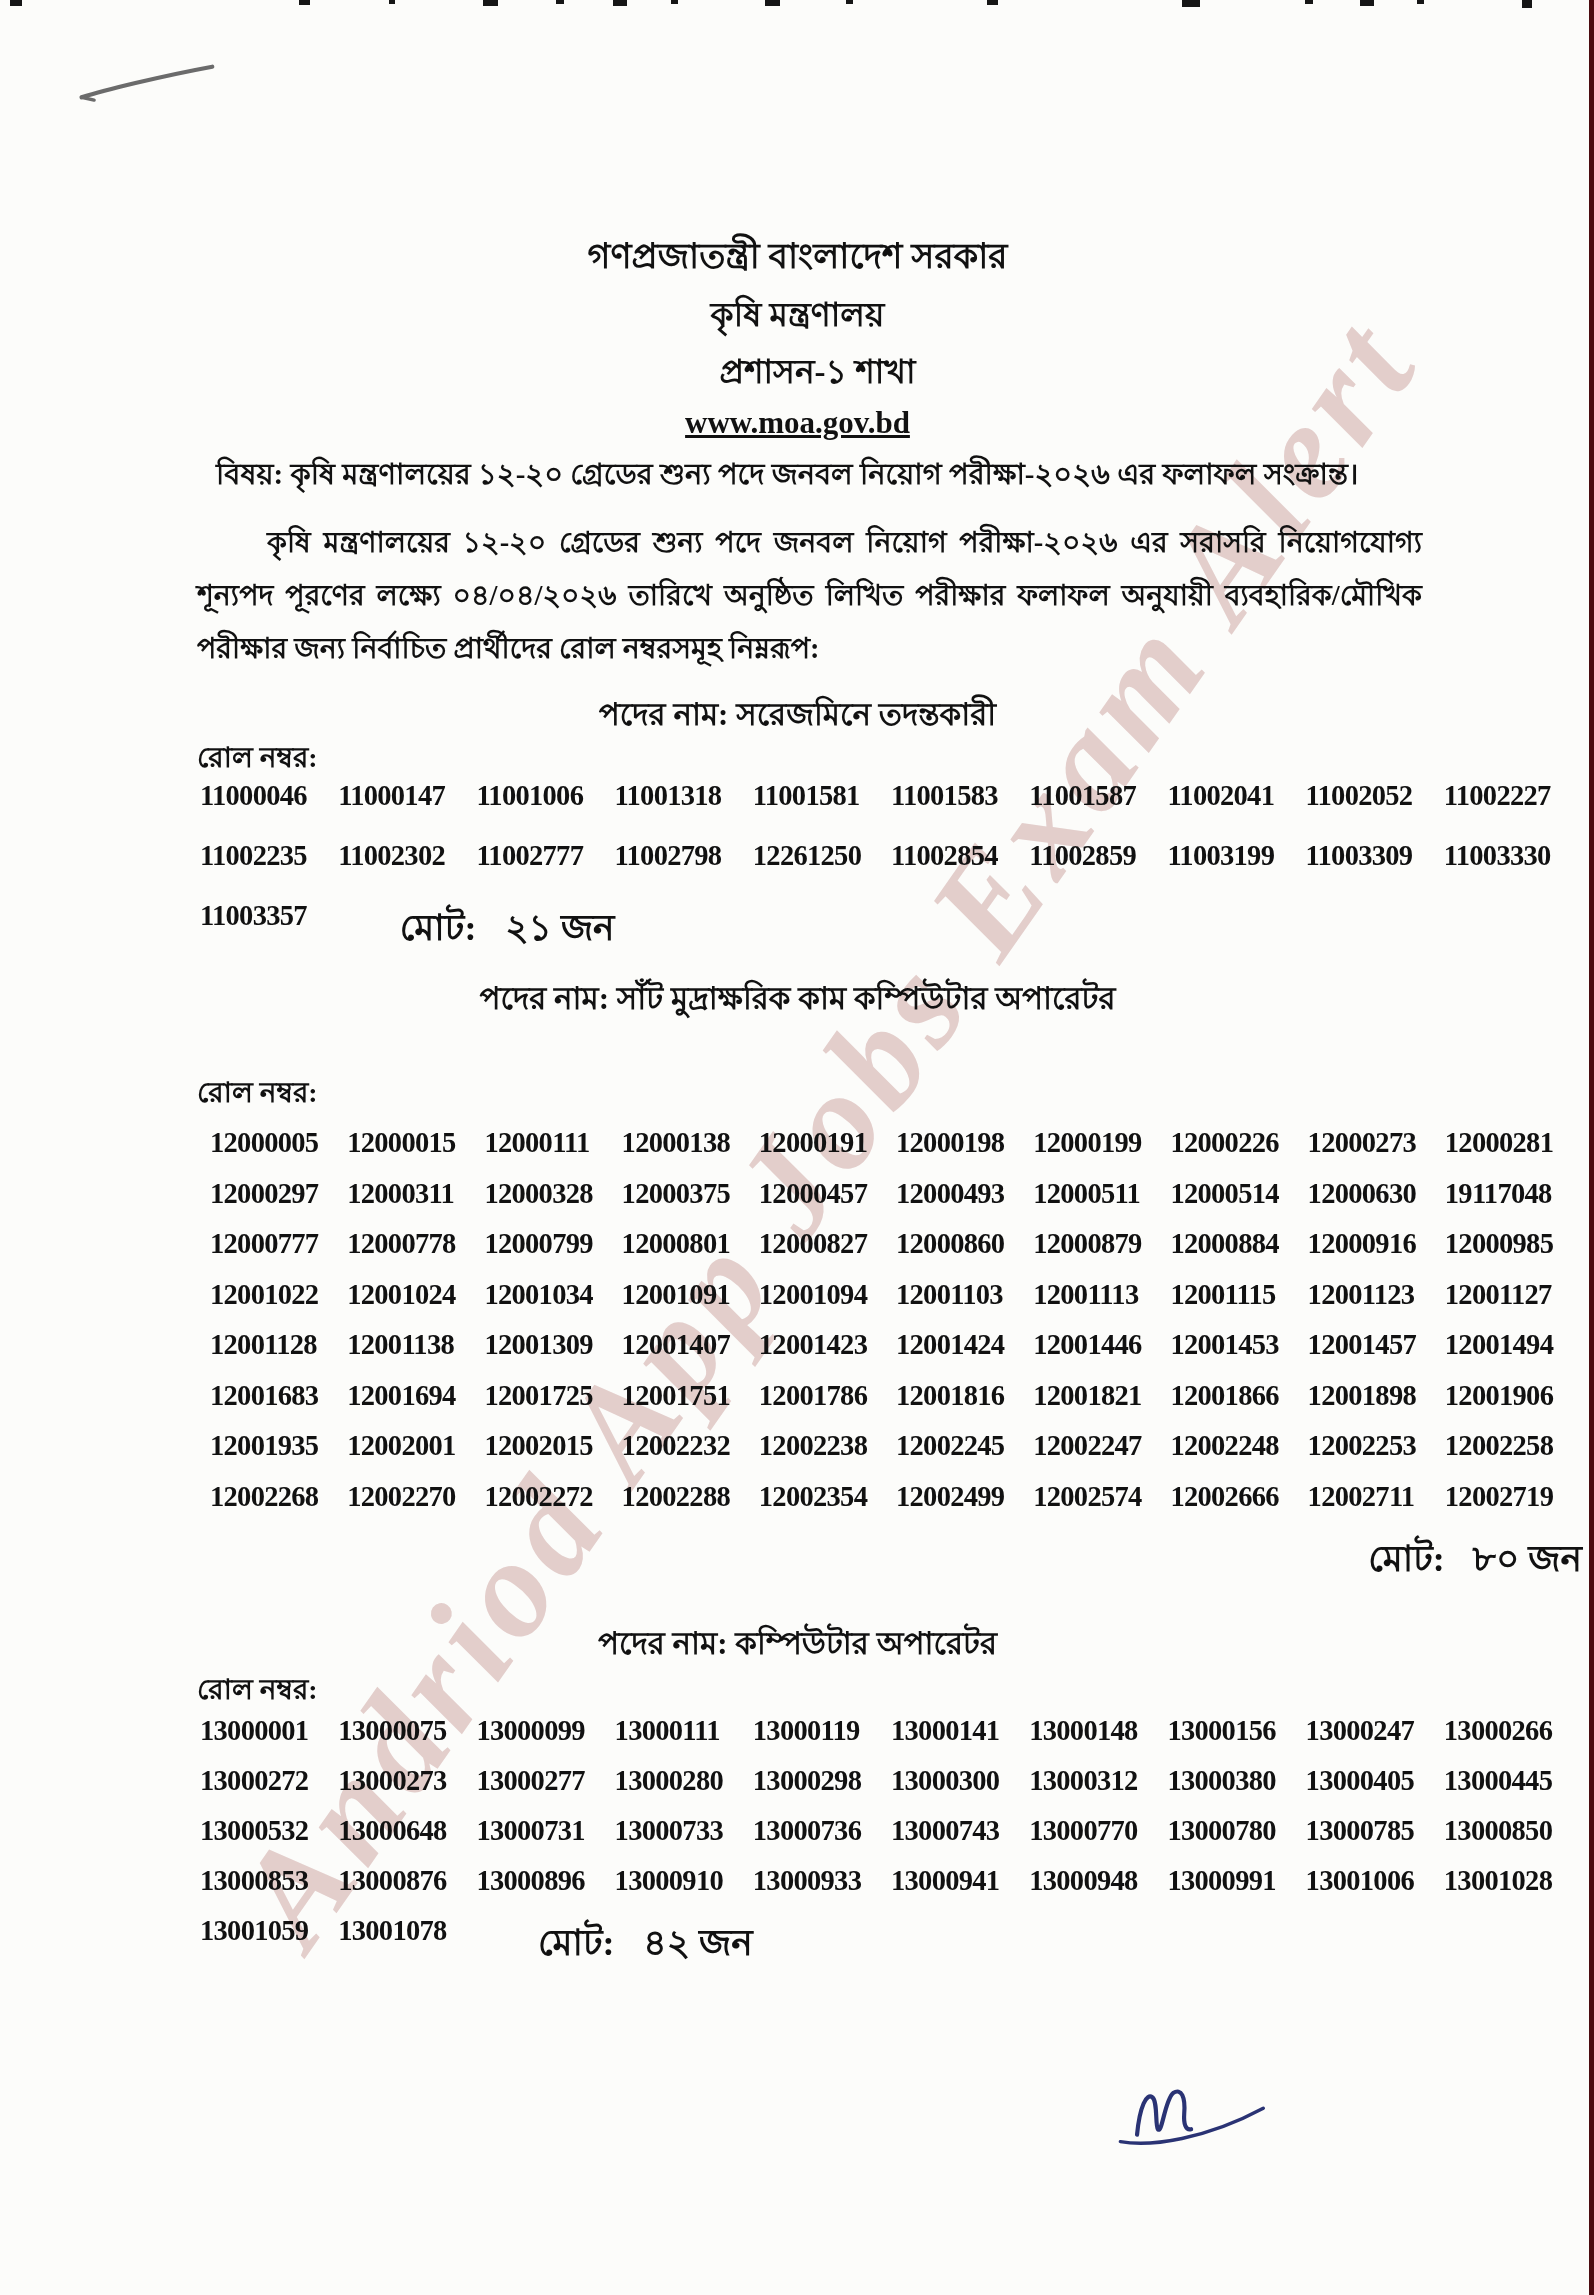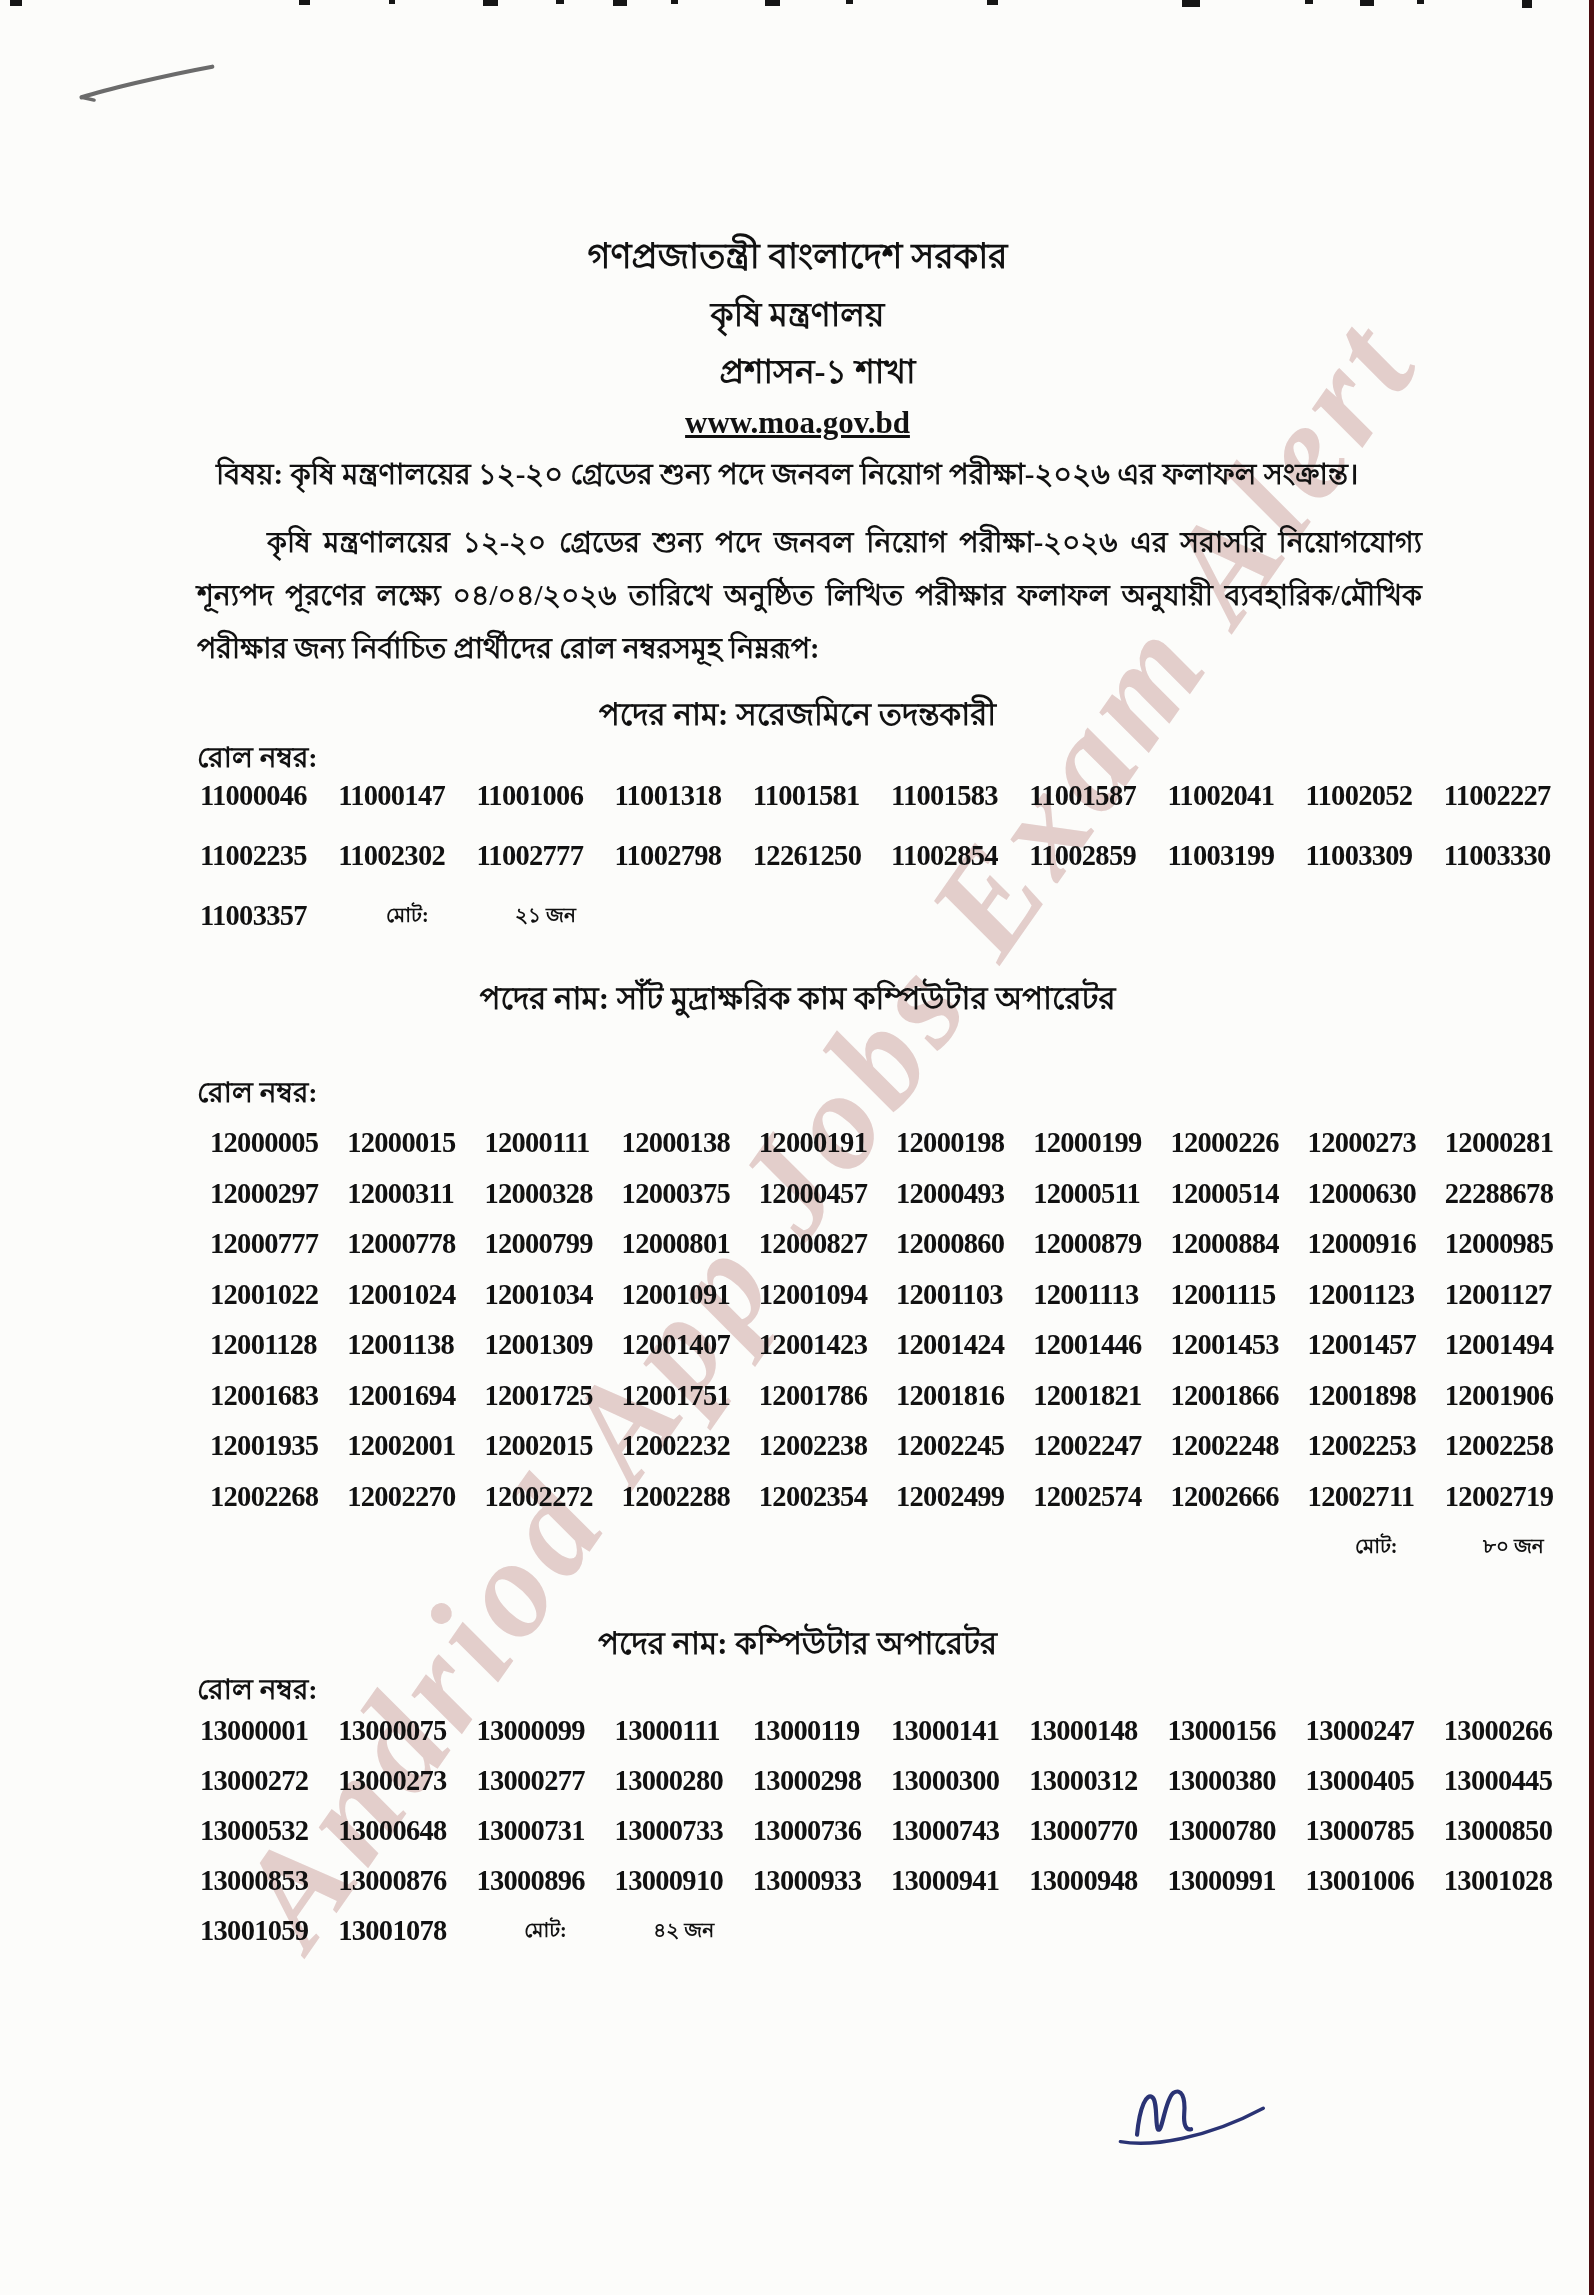--- a/index.html
+++ b/index.html
@@ -56,22 +56,22 @@
   .roll-row{display:grid;grid-template-columns:repeat(10,1fr);height:31px;}
   .sec1-grid .roll-row{margin-bottom:29px;}
   .sec2-grid .roll-row{margin-bottom:19.5px;margin-left:10px;}
   .sec3-grid .roll-row{margin-bottom:19px;}
   .roll-cell{
     font-family:"Liberation Serif","DejaVu Serif",serif;
     font-weight:700;font-size:28.5px;letter-spacing:-0.7px;
     white-space:nowrap;
   }
   .total-label,.total-value{
-    text-align:center;letter-spacing:0;
-    font-size:20px;font-weight:bold;
+    text-align:right;letter-spacing:0;
+    font-size:36px;font-weight:bold;
   }
   
   .pen-mark{position:absolute;left:76px;top:54px;z-index:2;}
   .signature{position:absolute;left:1116px;top:2057px;z-index:2;}
 </style>
 </head>
 <body>
 
 <div class="edge-strip"></div>
 <div id="top-noise">
@@ -161,21 +161,21 @@
       <div class="roll-row">
         <span class="roll-cell">12000297</span>
         <span class="roll-cell">12000311</span>
         <span class="roll-cell">12000328</span>
         <span class="roll-cell">12000375</span>
         <span class="roll-cell">12000457</span>
         <span class="roll-cell">12000493</span>
         <span class="roll-cell">12000511</span>
         <span class="roll-cell">12000514</span>
         <span class="roll-cell">12000630</span>
-        <span class="roll-cell">22288678</span>
+        <span class="roll-cell">19117048</span>
       </div>
       <div class="roll-row">
         <span class="roll-cell">12000777</span>
         <span class="roll-cell">12000778</span>
         <span class="roll-cell">12000799</span>
         <span class="roll-cell">12000801</span>
         <span class="roll-cell">12000827</span>
         <span class="roll-cell">12000860</span>
         <span class="roll-cell">12000879</span>
         <span class="roll-cell">12000884</span>

